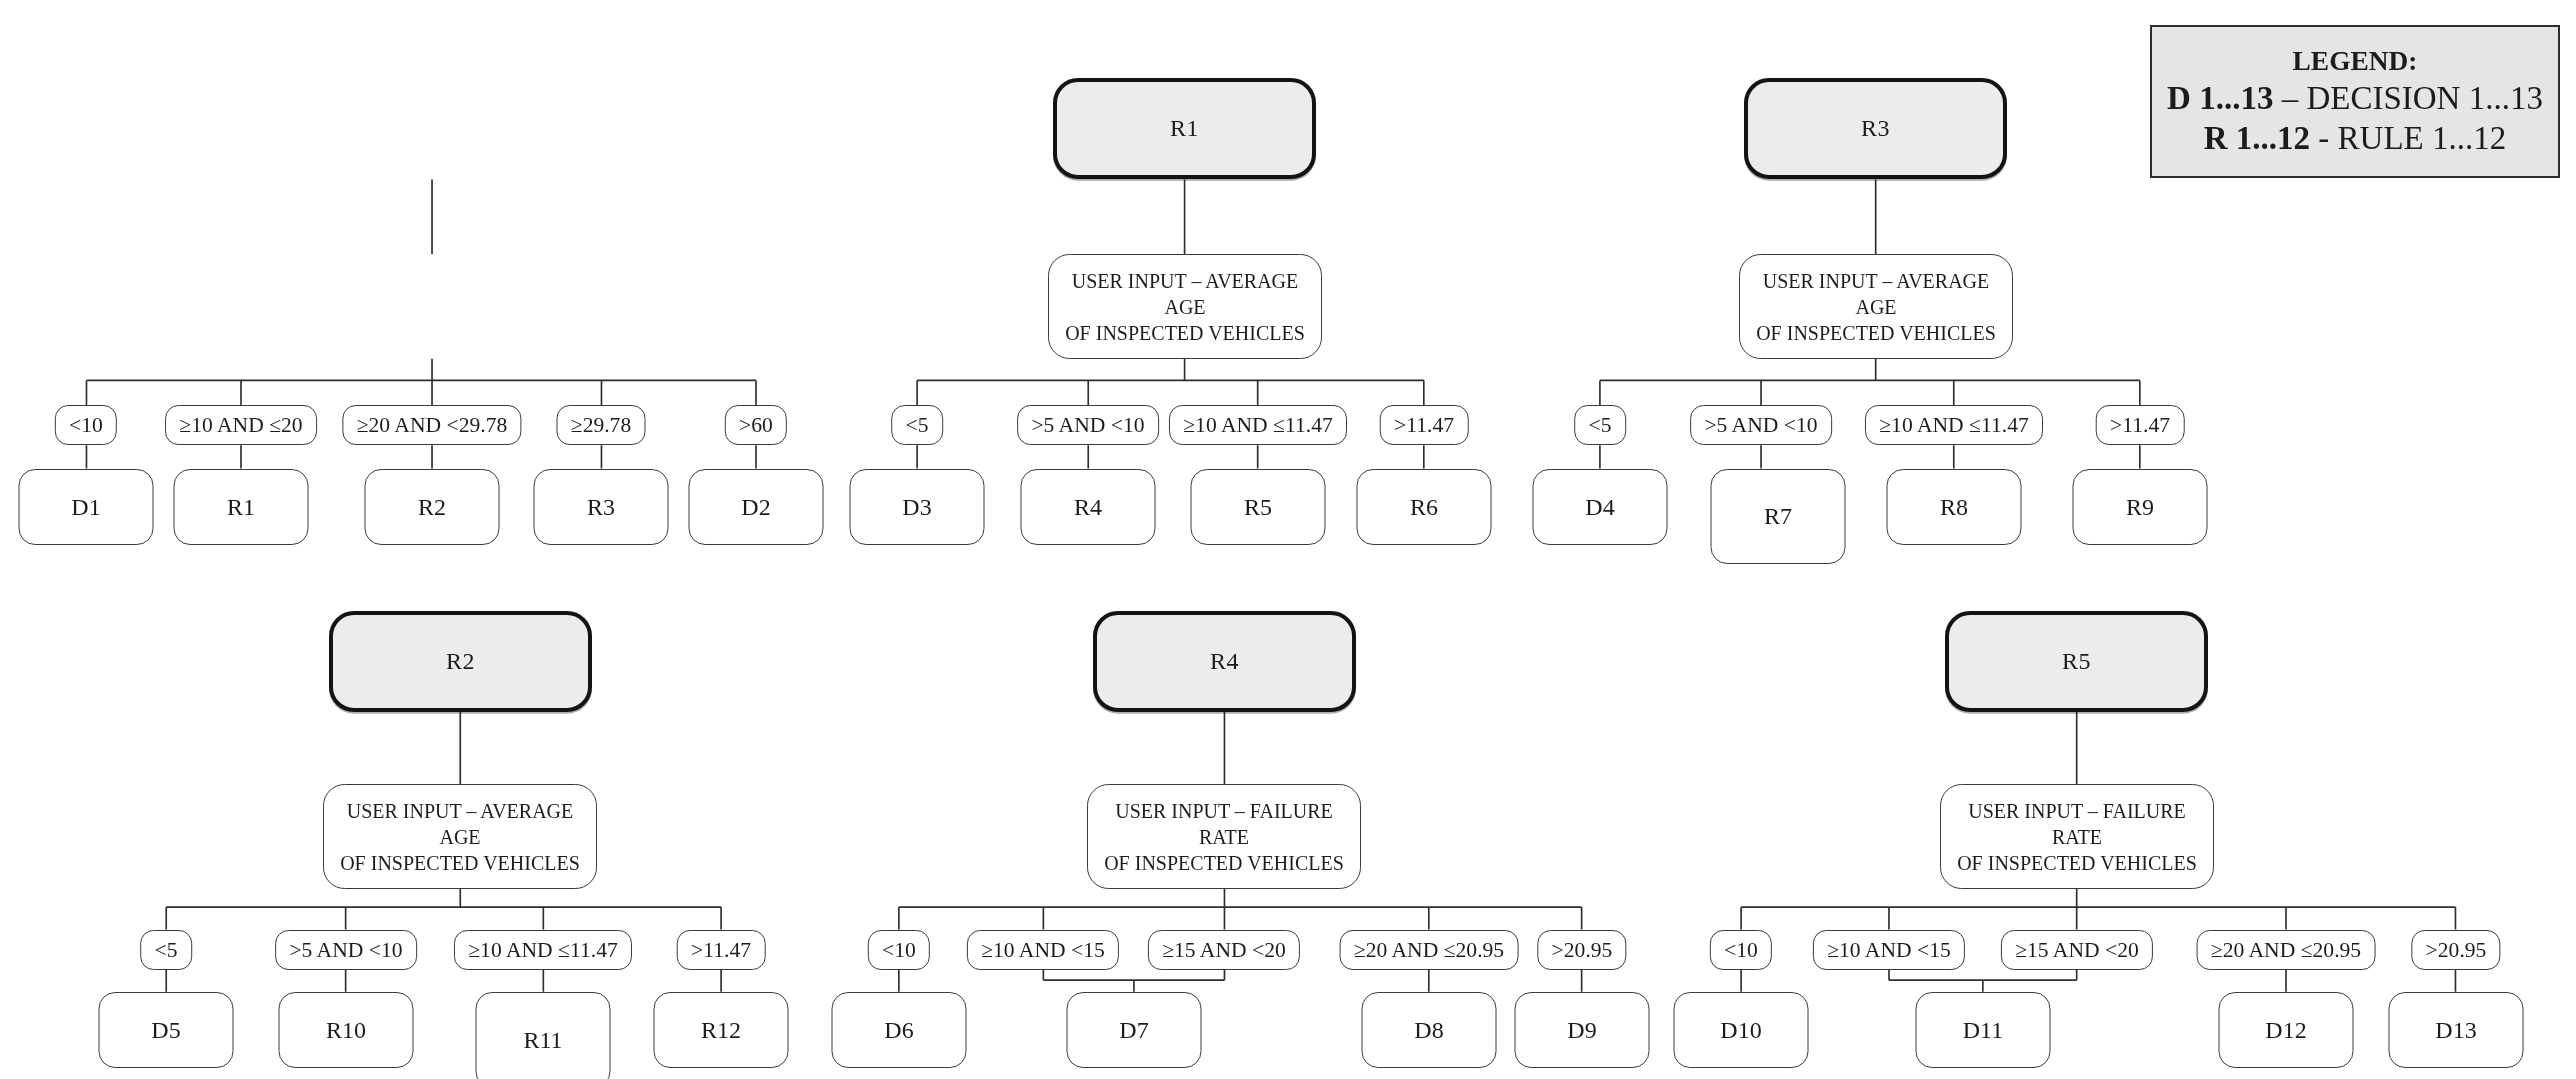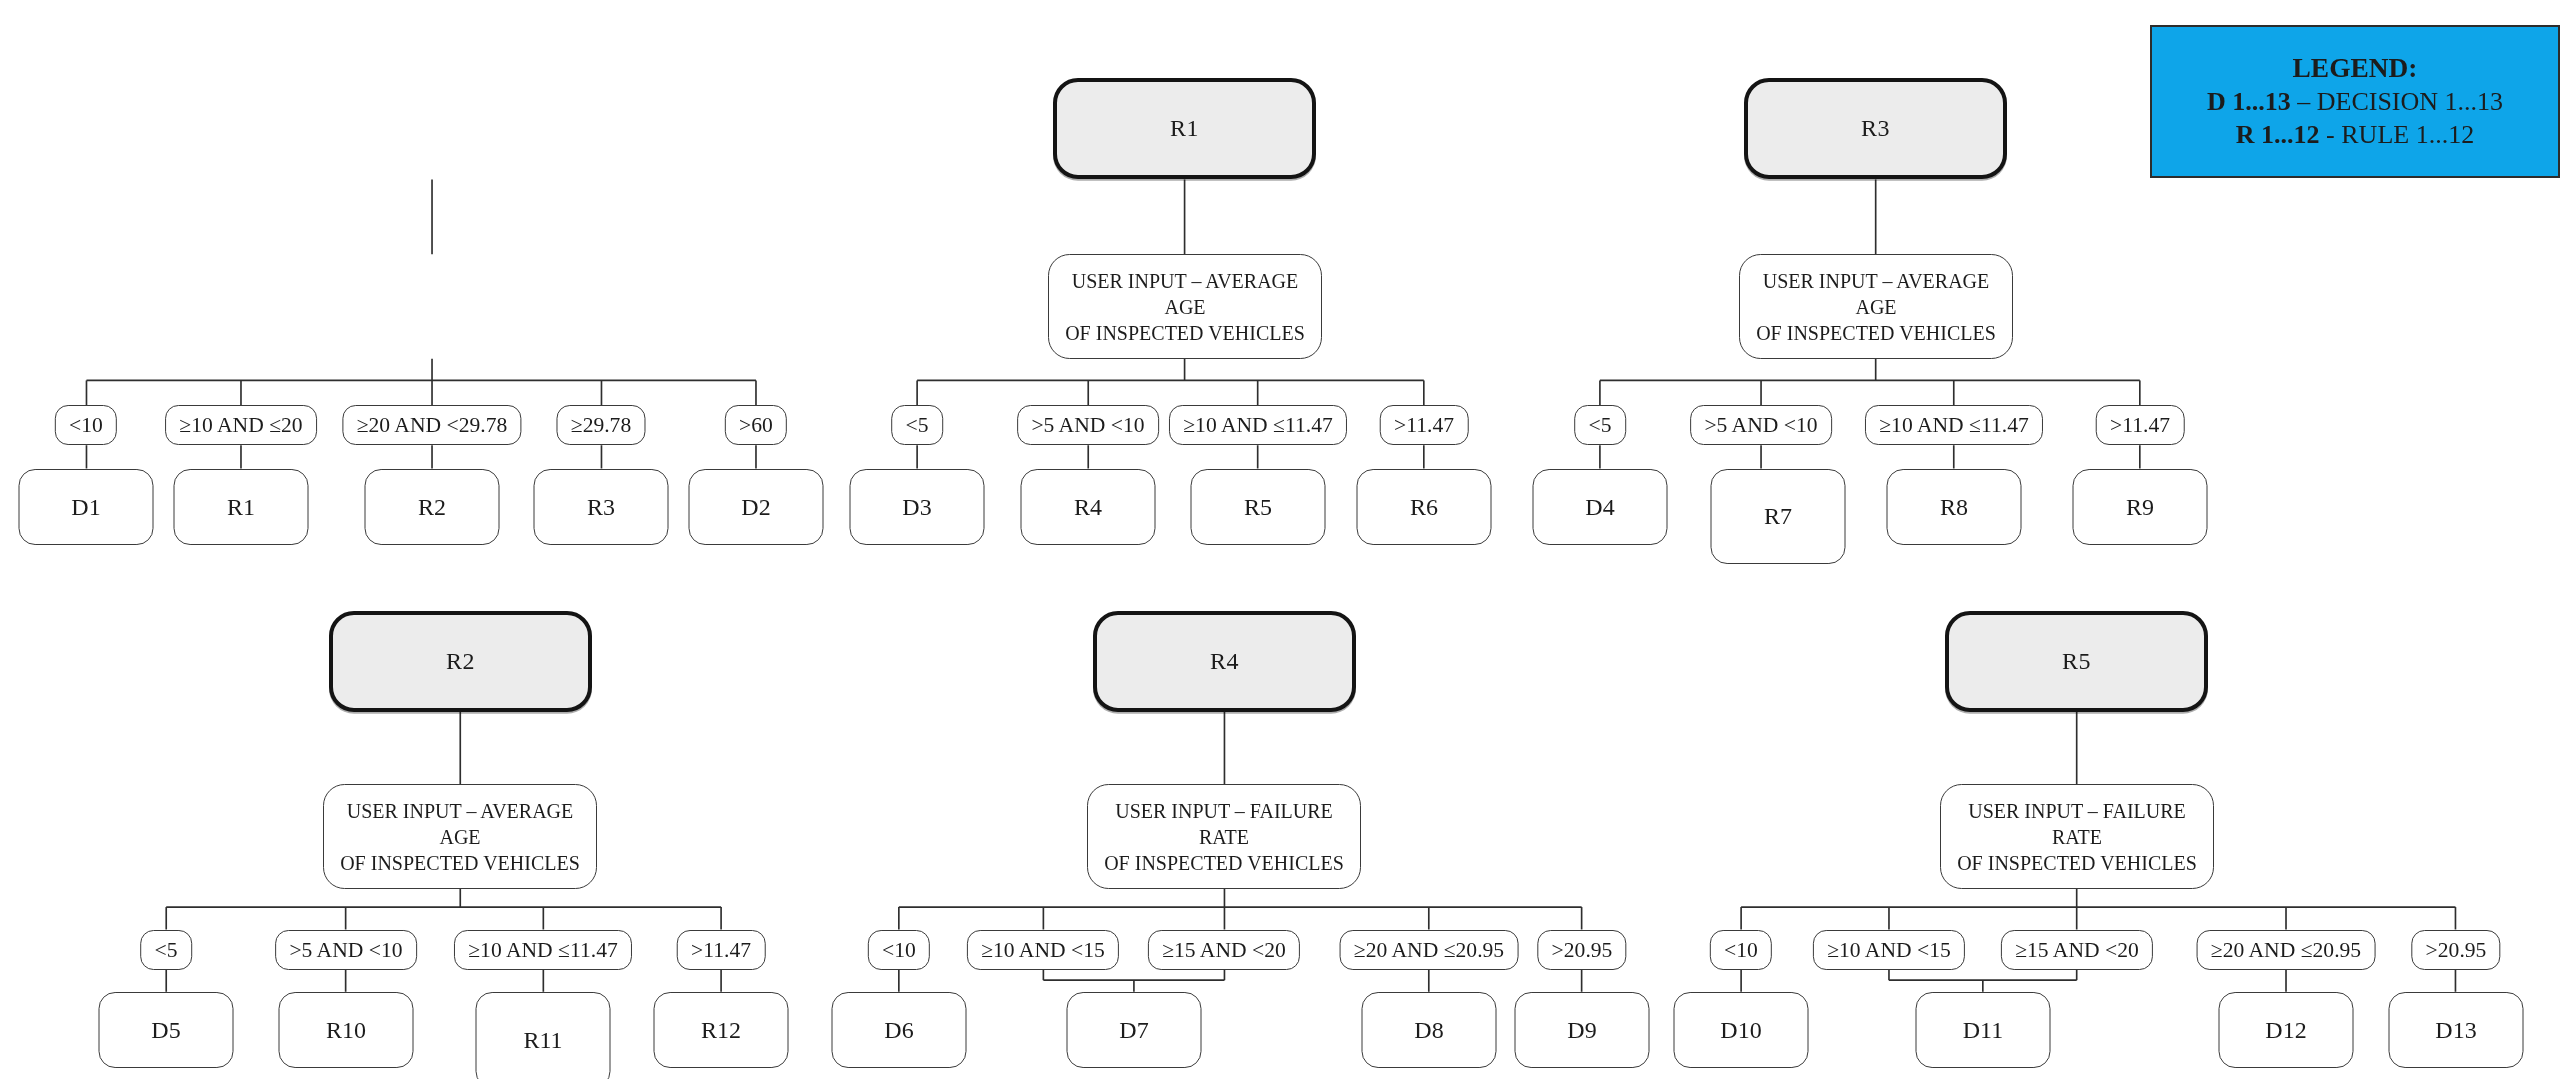--- a/index.html
+++ b/index.html
@@ -26,26 +26,26 @@
     border:1.7px solid #3a3a3a;border-radius:13.3px;
     font-size:21.6px;white-space:nowrap;padding:0 13.3px;
     transform:translateX(-50%);
   }
   .outcome-node{
     width:135px;border:1.7px solid #3a3a3a;border-radius:16.6px;
     font-size:24px;transform:translateX(-50%);
   }
   .legend-box{
     position:absolute;left:2150px;top:25px;width:410px;height:153px;
-    box-sizing:border-box;border:2.5px solid #2c2c2c;background:#0ea5e9;
+    box-sizing:border-box;border:2.5px solid #2c2c2c;background:#e5e5e5;
     display:flex;flex-direction:column;align-items:center;justify-content:center;
     gap:3.3px;
   }
   .legend-title{font-weight:bold;font-size:27.4px;}
-  .legend-line{font-size:26px;}
+  .legend-line{font-size:33px;}
   .legend-line b{font-weight:bold;}
   line{stroke:#2e2e2e;stroke-width:2;}
 </style>
 </head>
 <body>
 
 <div id="canvas">
   <svg id="wires" viewBox="0 0 3101 1299">
       <line x1="520" y1="216" x2="520" y2="306"></line>
       <line x1="520" y1="432" x2="520" y2="458"></line>

